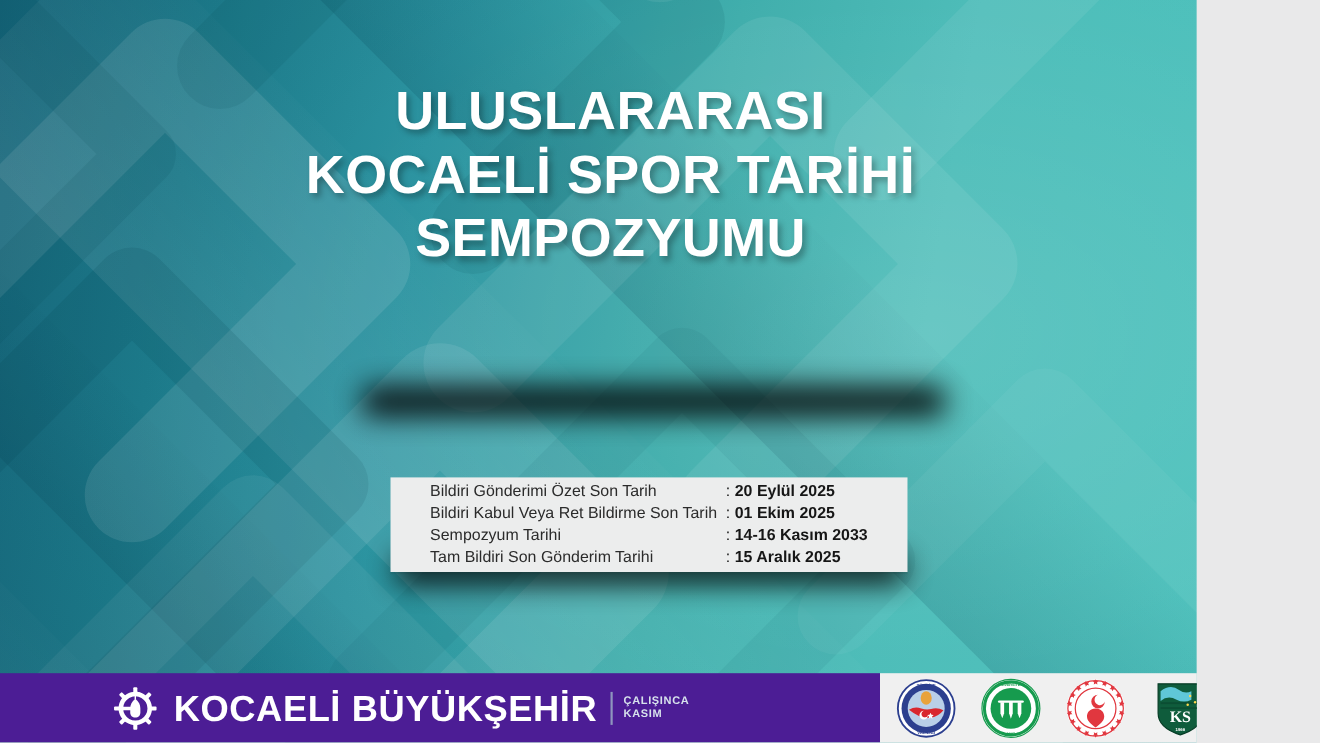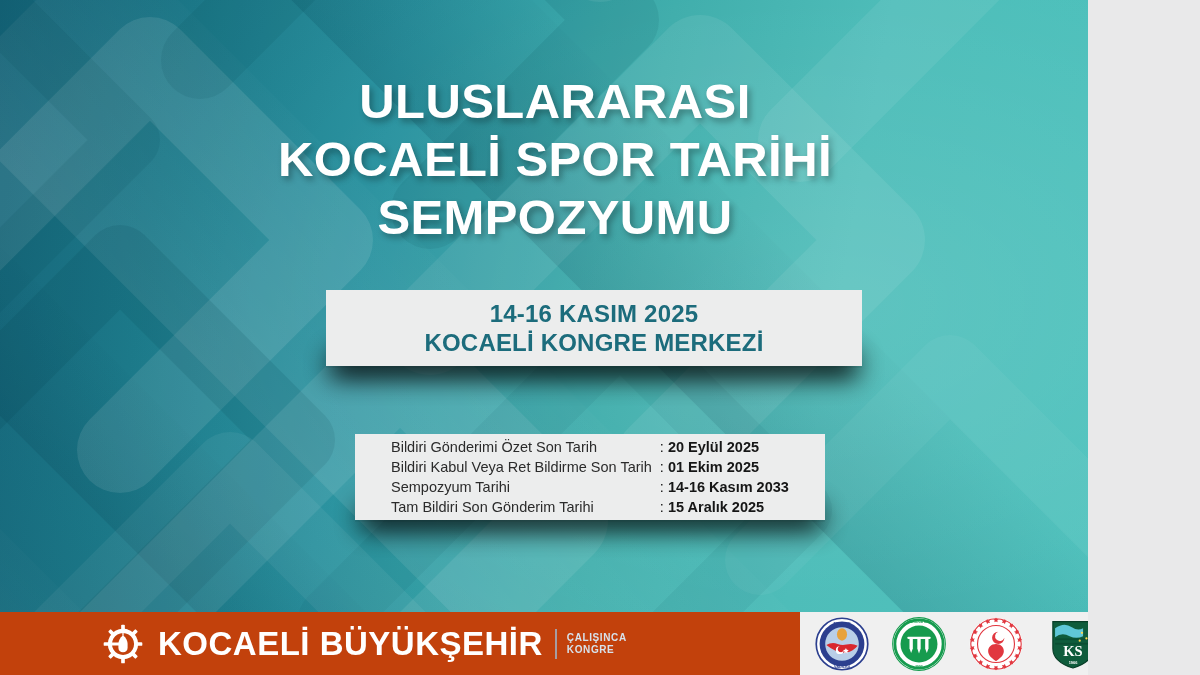--- a/index.html
+++ b/index.html
@@ -86,21 +86,21 @@
   table.dates td.lbl{ font-weight:normal; padding-right:8px; }
   table.dates td.val{ font-weight:bold; color:#161616; }
   table.dates td.val .colon{ font-weight:normal; }
 
   
   .footer{
     position:absolute; left:0; top:612px; width:1200px; height:63px;
     display:flex;
   }
   .footer-left{
-    width:800px; height:63px; background:#c2410c;
+    width:800px; height:63px; background:#4c1d95;
     display:flex; align-items:center;
     padding-left:100px;
   }
   .kb-mark{ width:46px; height:46px; flex:0 0 46px; margin-right:12px; }
   .kb-text{
     color:#fff; font-weight:bold; font-size:33px; letter-spacing:0.5px;
     line-height:33px; white-space:nowrap;
   }
   .kb-div{
     width:2px; height:30px; background:#9fb4c8; margin:0 10px 0 12px; opacity:.8;
@@ -168,24 +168,20 @@
 
   <div class="bg-vig"></div>
 
   <div class="title-wrap">
     <div class="title-line">ULUSLARARASI</div>
     <div class="title-line">KOCAELİ SPOR TARİHİ</div>
     <div class="title-line">SEMPOZYUMU</div>
   </div>
 
   <div class="shadow-blob" id="venue-shadow"></div>
-  <div class="wbox" id="venue-box">
-    <div class="venue-line">14-16 KASIM 2025</div>
-    <div class="venue-line">KOCAELİ KONGRE MERKEZİ</div>
-  </div>
 
   <div class="shadow-blob" id="dates-shadow"></div>
   <div class="wbox" id="dates-box">
     <table class="dates">
       <tbody>
         <tr>
           <td class="lbl">Bildiri Gönderimi Özet Son Tarih</td>
           <td class="val"><span class="colon">: </span><span>20 Eylül 2025</span></td>
         </tr>
         <tr>
@@ -226,21 +222,21 @@
           <rect x="48.6" y="14" width="2.8" height="18" rx="1.2"></rect>
           <path d="M51.4 16 l9 3.2 l-9 3.2 z"></path>
 
           <rect x="20" y="46.5" width="26" height="7" rx="3"></rect>
         </g>
       </svg>
       <div class="kb-text">KOCAELİ BÜYÜKŞEHİR</div>
       <div class="kb-div"></div>
       <div>
         <div class="kb-slogan">ÇALIŞINCA</div>
-        <div class="kb-slogan">KONGRE</div>
+        <div class="kb-slogan">KASIM</div>
       </div>
     </div>
 
     <div class="footer-right">
 
       <svg class="logo" viewBox="0 0 100 100">
         <circle cx="50" cy="50" r="46" fill="#fff" stroke="#2c3f8f" stroke-width="3"></circle>
         <circle cx="50" cy="50" r="40" fill="#2c3f8f"></circle>
         <circle cx="50" cy="50" r="30" fill="#b9cfe8"></circle>
         <ellipse cx="50" cy="33" rx="9" ry="11" fill="#e8a23c"></ellipse>

